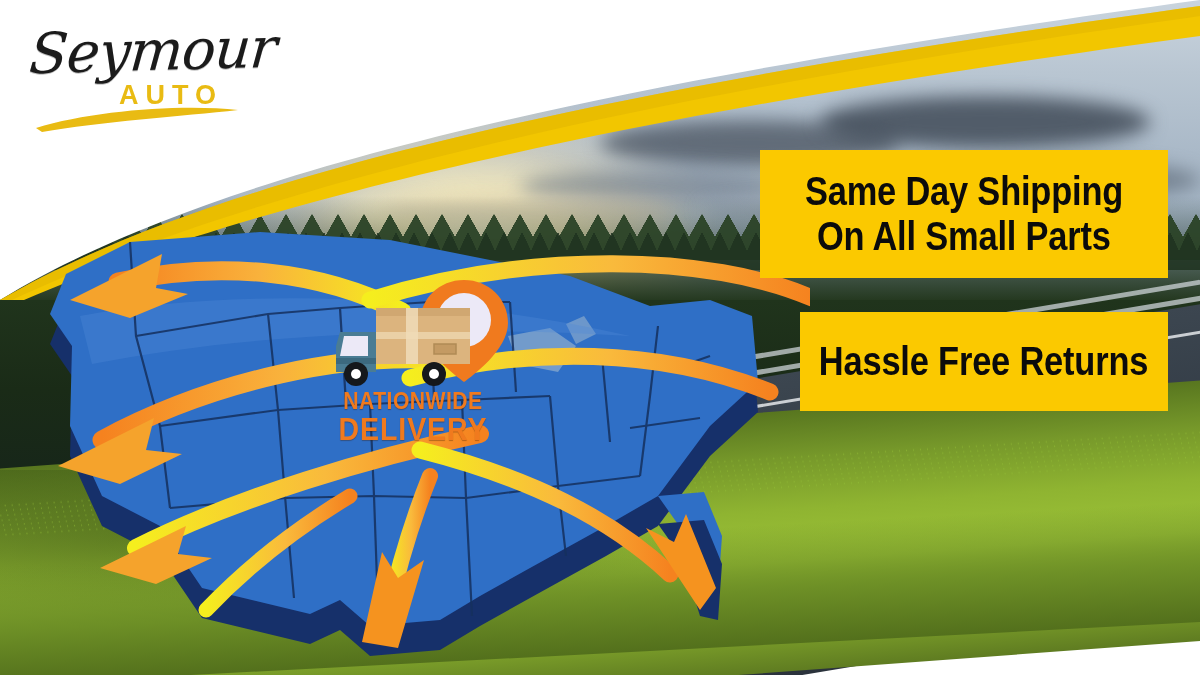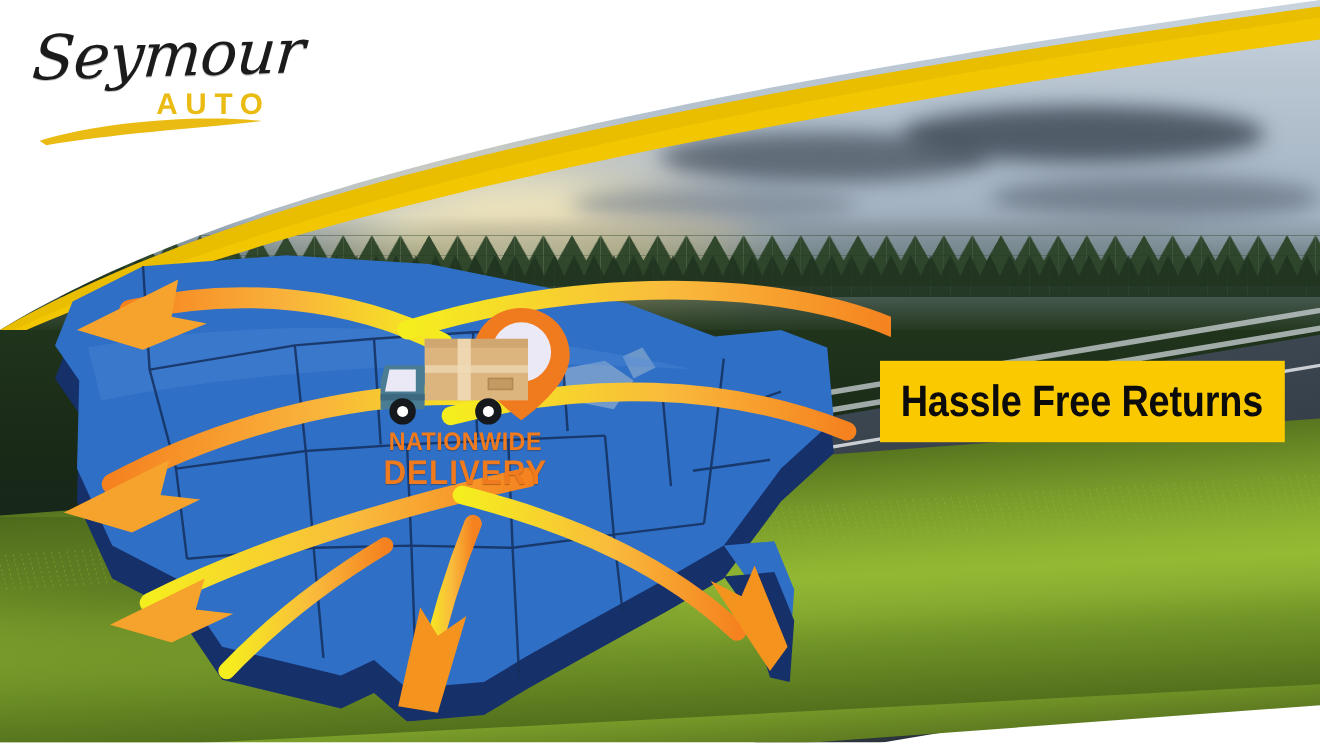--- a/index.html
+++ b/index.html
@@ -135,39 +135,39 @@
     position: absolute; left: 6px; top: 2px;
     font-family: "DejaVu Serif", serif;
     font-style: italic;
     font-size: 56px;
     letter-spacing: -1px;
     color: #1b1b1b;
     transform: skewX(-6deg) rotate(-1.5deg);
     text-shadow: 0 1px 0 rgba(0,0,0,.25);
   }
   .logo-auto {
-    position: absolute; left: 118px; top: 64px;
+    position: absolute; left: 95px; top: 64px;
     font-family: "Liberation Sans", sans-serif;
     font-weight: bold;
     font-size: 27px;
     letter-spacing: 7px;
     color: #e9bb13;
   }
   .logo-swoosh { position: absolute; left: 0; top: 78px; }
 
   
   .map-wrap {
     position: absolute; left: 10px; top: 196px;
     width: 800px; height: 460px;
   }
   .map-svg { position: absolute; left: 0; top: 0; }
 
   
   .badge {
-    position: absolute; left: 318px; top: 276px;
+    position: absolute; left: 308px; top: 276px;
     width: 210px; height: 170px;
   }
   .pin-svg { position: absolute; left: 108px; top: 0; }
   .truck-svg { position: absolute; left: 22px; top: 26px; }
   .badge-line1, .badge-line2 {
     position: absolute; left: 0; width: 210px;
     text-align: center;
     font-family: "Liberation Sans", sans-serif;
     font-weight: bold;
     color: #f07a1e;
@@ -190,21 +190,21 @@
     font-family: "Liberation Sans", sans-serif;
     font-weight: bold;
     color: #0b0b0b;
     line-height: 1.12;
     white-space: nowrap;
     transform: scaleX(0.86);
     letter-spacing: -0.2px;
   }
   #band1 { left: 760px; top: 150px; width: 408px; height: 128px; }
   #band1 .line { font-size: 40px; }
-  #band2 { left: 800px; top: 328px; width: 368px; height: 74px; }
+  #band2 { left: 800px; top: 312px; width: 368px; height: 99px; }
   #band2 .line { font-size: 40px; }
   #band3 { left: 760px; top: 440px; width: 408px; height: 128px; }
   #band3 .line { font-size: 40px; }
 </style>
 </head>
 <body>
 
 <div id="stage">
 
   <div class="photo">
@@ -359,19 +359,23 @@
       <circle cx="26" cy="72" r="12" fill="#15181c"></circle>
       <circle cx="26" cy="72" r="5" fill="#ffffff"></circle>
       <circle cx="104" cy="72" r="12" fill="#15181c"></circle>
       <circle cx="104" cy="72" r="5" fill="#ffffff"></circle>
     </svg>
 
     <div class="badge-line1">NATIONWIDE</div>
     <div class="badge-line2">DELIVERY</div>
   </div>
 
+  <div class="band" id="band1">
+    <div class="line">Same Day Shipping</div>
+    <div class="line">On All Small Parts</div>
+  </div>
 
   <div class="band" id="band2">
     <div class="line">Hassle Free Returns</div>
   </div>
 
 
 </div>
 
 </body></html>

